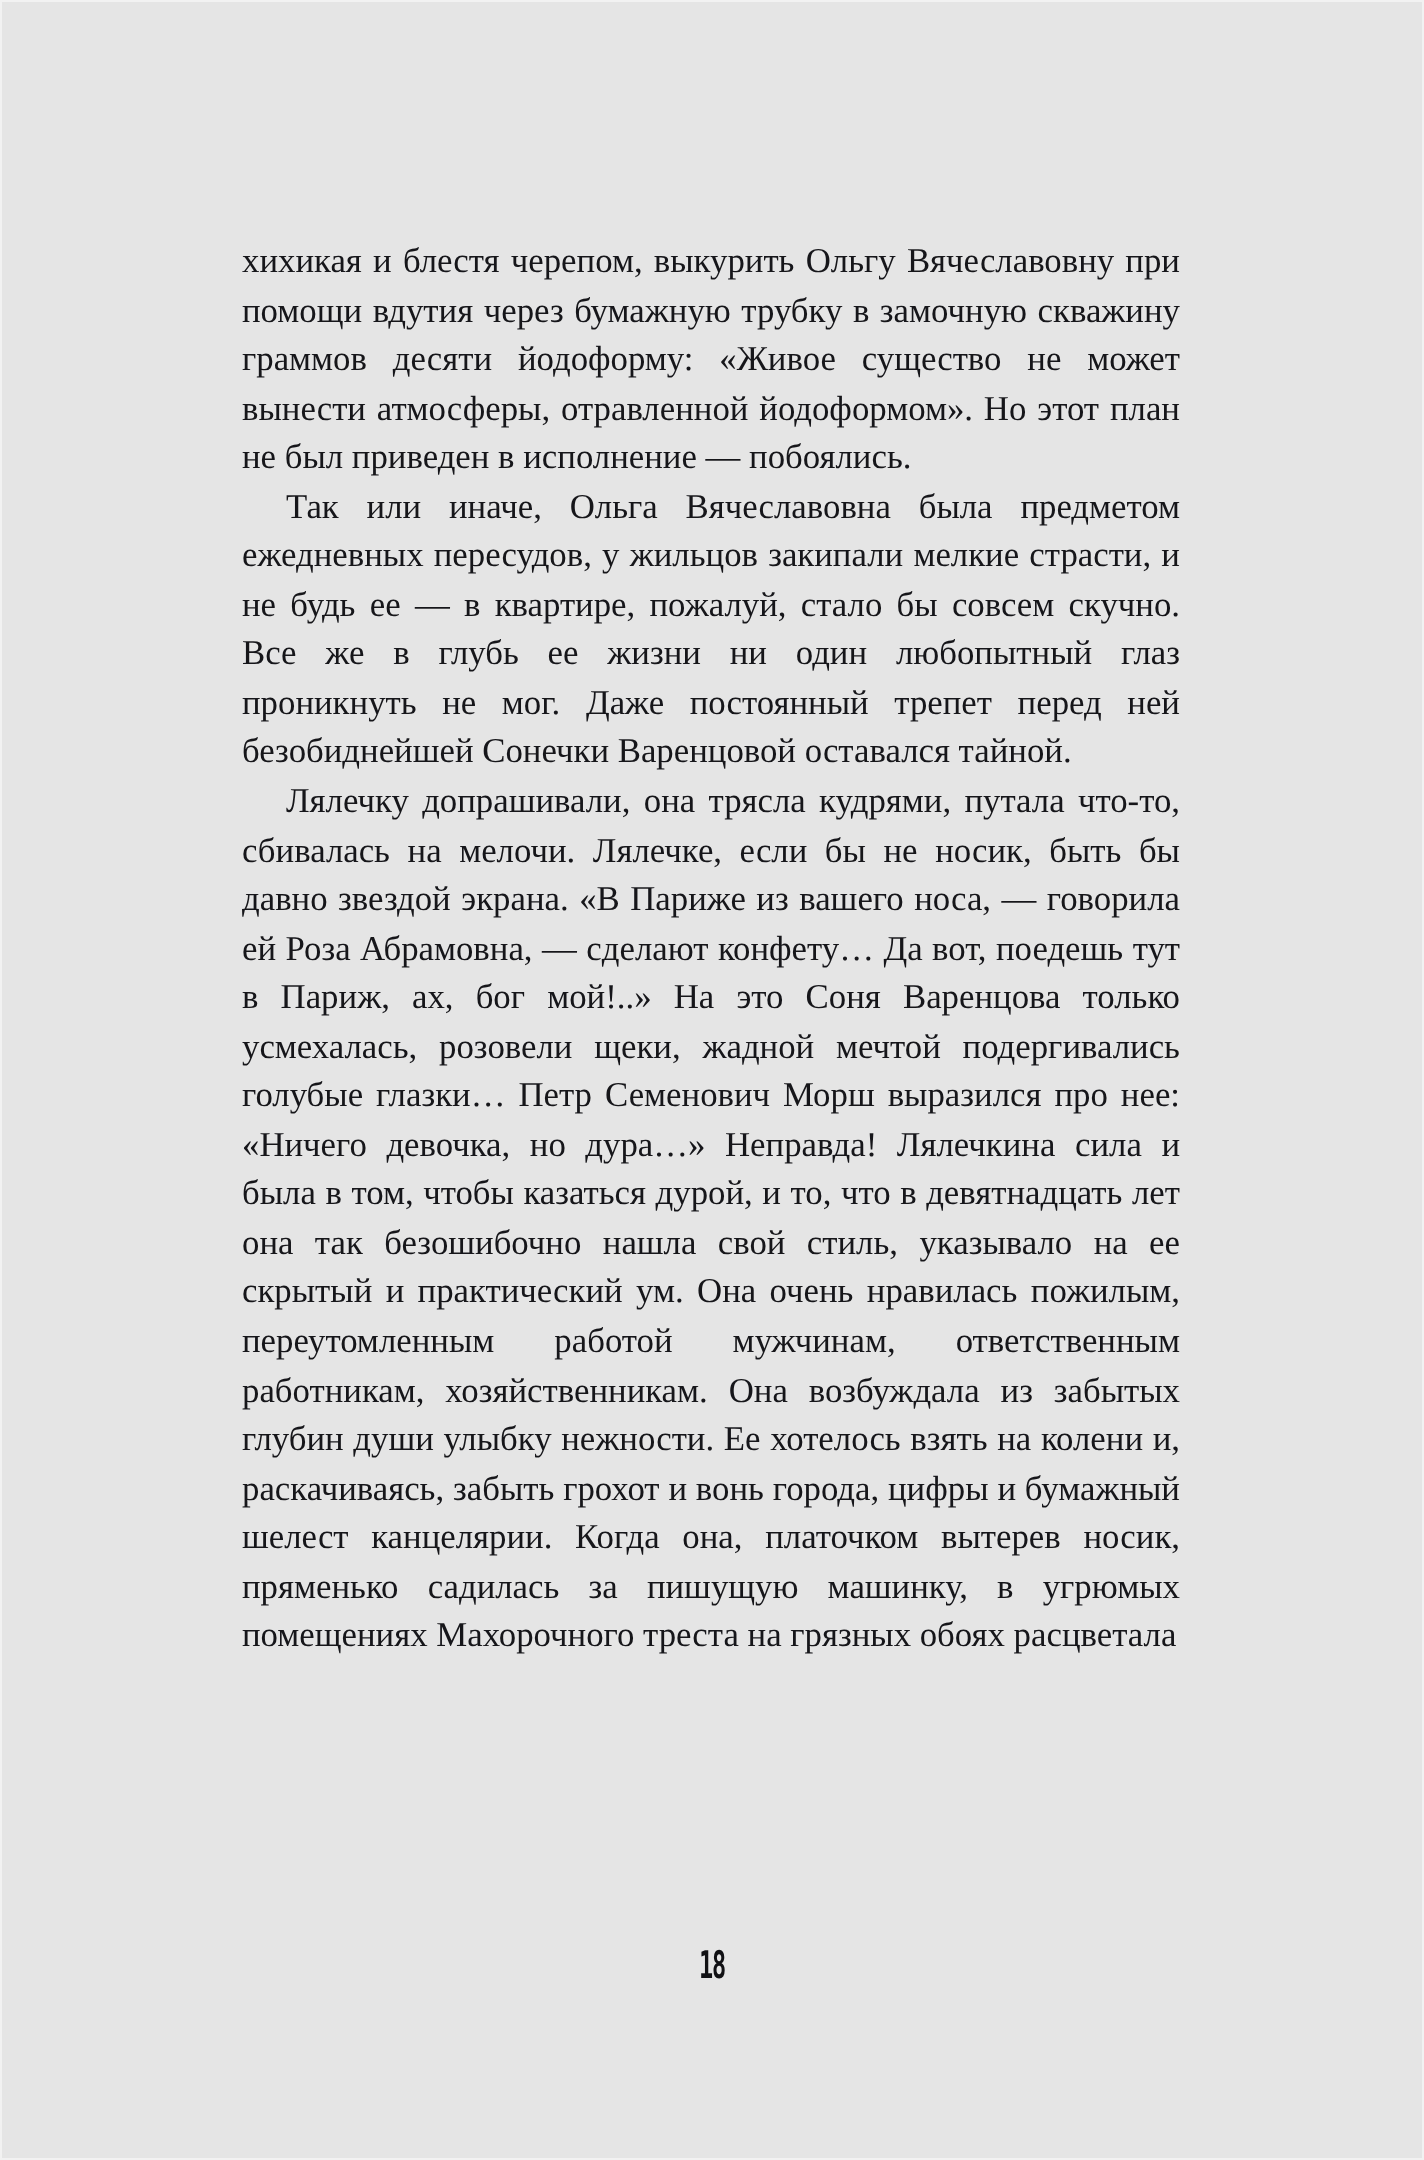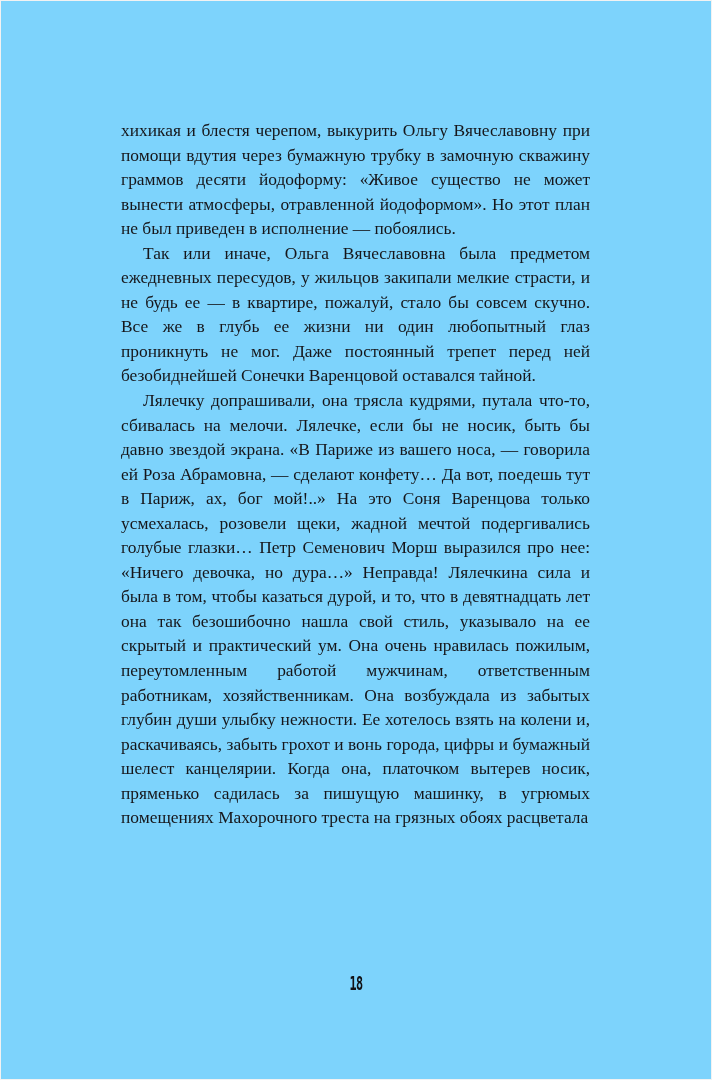--- a/index.html
+++ b/index.html
@@ -7,21 +7,21 @@
     margin: 0;
     padding: 0;
     background: #ffffff;
   }
 
   .page {
     position: relative;
     width: 712px;
     height: 1080px;
     margin: 0;
-    background: #7dd3fc;
+    background: #e5e5e5;
     overflow: hidden;
     box-sizing: border-box;
   }
 
   
   .scan-edge {
     position: absolute;
     inset: 0;
     border: 1px solid #f2f2f2;
     pointer-events: none;

